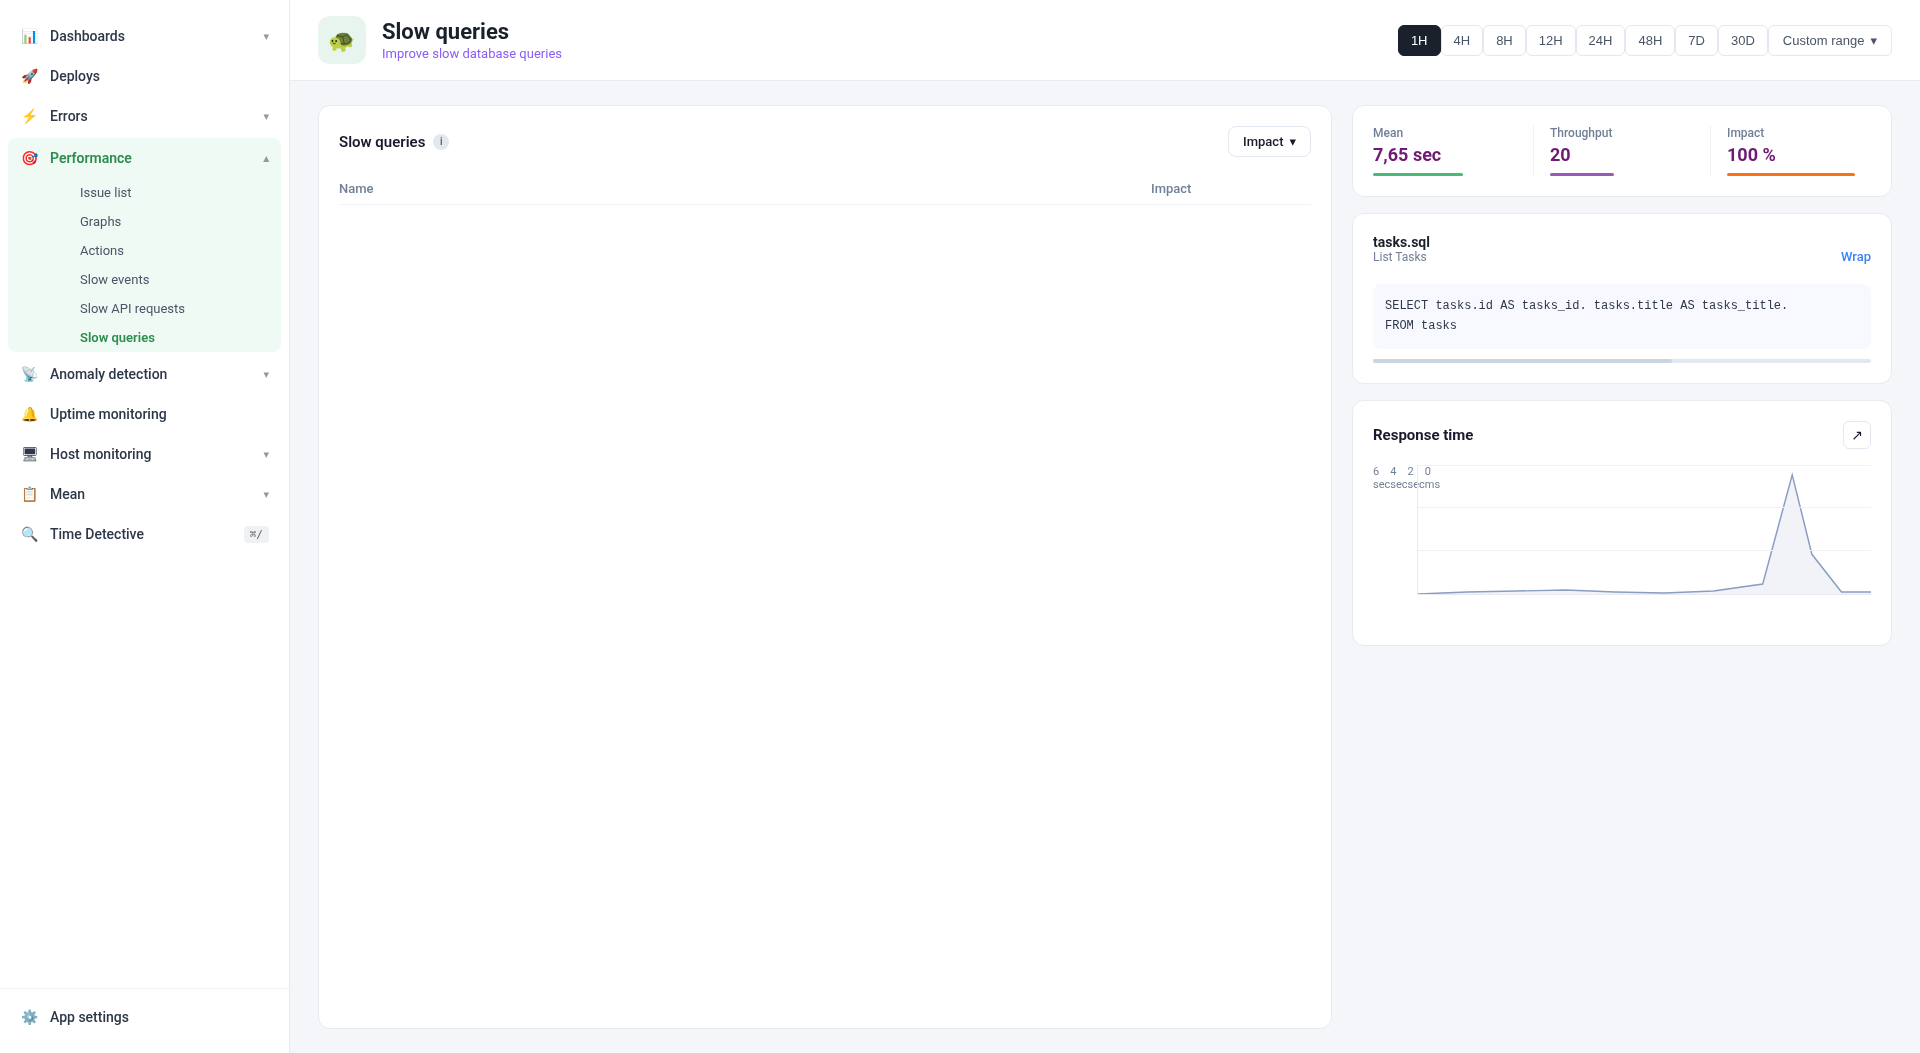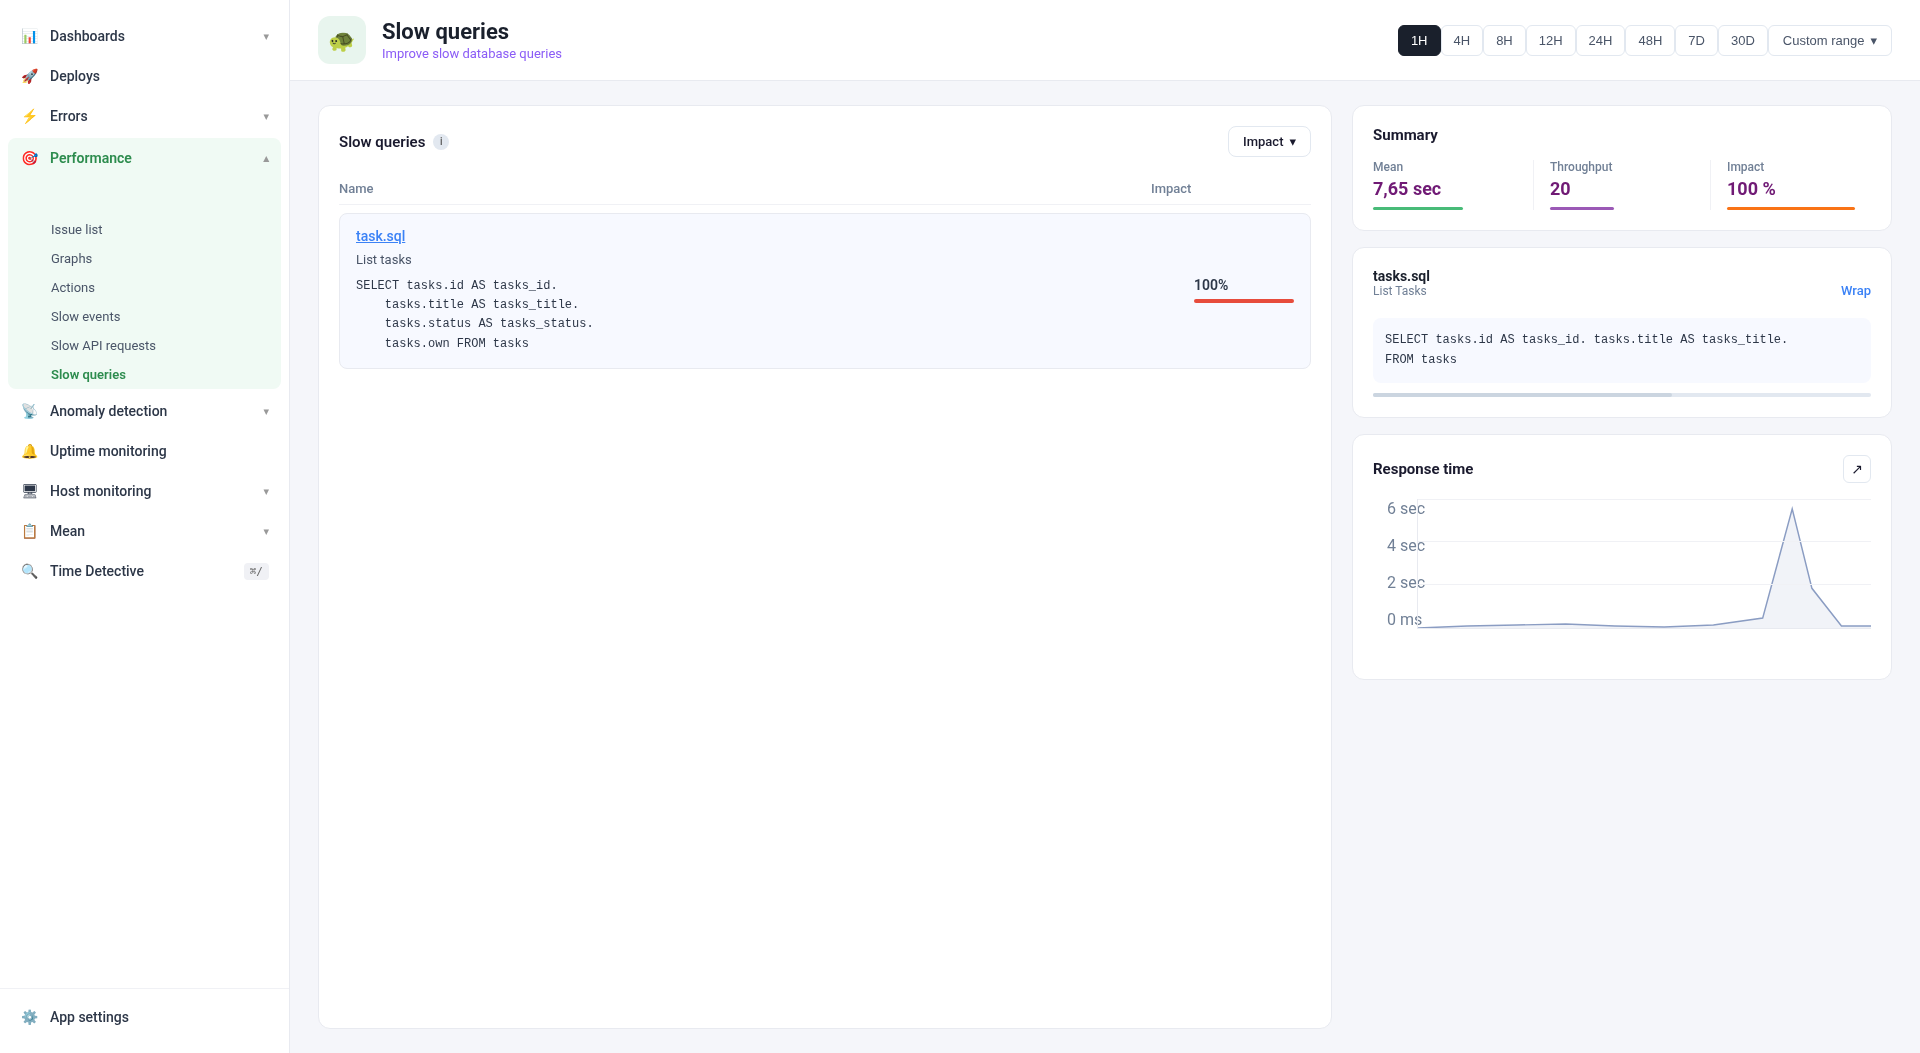--- a/index.html
+++ b/index.html
@@ -5,21 +5,21 @@
     * { box-sizing: border-box; margin: 0; padding: 0; }
     body { font-family: -apple-system, BlinkMacSystemFont, 'Segoe UI', Roboto, sans-serif; background: #f5f6fa; display: flex; height: 100vh; overflow: hidden; font-size: 14px; color: #1a1a2e; }
 
     
     .sidebar { width: 290px; min-width: 290px; background: #fff; border-right: 1px solid #e8eaf0; display: flex; flex-direction: column; padding: 16px 0; overflow-y: auto; }
     .sidebar-item { display: flex; align-items: center; justify-content: space-between; padding: 10px 20px; cursor: pointer; color: #2d3748; font-size: 14px; font-weight: 500; }
     .sidebar-item.active { color: #2d8c4e; font-weight: 600; }
     .sidebar-item .icon { width: 20px; height: 20px; margin-right: 10px; display: flex; align-items: center; justify-content: center; }
     .sidebar-item .left { display: flex; align-items: center; }
     .sidebar-item .chevron { font-size: 11px; color: #999; }
-    .sidebar-sub { padding-left: 43px; margin-top: 37px; }
+    .sidebar-sub { padding-left: 72px; }
     .sidebar-sub-item { padding: 7px 20px 7px 0; cursor: pointer; color: #4a5568; font-size: 13px; display: block; }
     .sidebar-sub-item.active { color: #2d8c4e; font-weight: 600; }
     .kbd-badge { background: #f0f1f5; border-radius: 4px; padding: 2px 6px; font-size: 11px; color: #666; font-family: monospace; }
 
     
     .main { flex: 1; display: flex; flex-direction: column; overflow: hidden; }
     .header { background: #fff; border-bottom: 1px solid #e8eaf0; padding: 16px 28px; display: flex; align-items: center; justify-content: space-between; }
     .header-left { display: flex; align-items: center; gap: 16px; }
     .header-icon { width: 48px; height: 48px; background: #e8f5ee; border-radius: 12px; display: flex; align-items: center; justify-content: center; font-size: 22px; }
     .header-title { font-size: 22px; font-weight: 700; color: #1a202c; }
@@ -73,21 +73,21 @@
     .detail-subtitle { font-size: 12px; color: #718096; margin-bottom: 14px; }
     .detail-sql { font-family: Liberation Mono, monospace; font-size: 12px; color: #2d3748; line-height: 1.7; background: #f7f9ff; border-radius: 8px; padding: 12px; overflow-x: auto; white-space: pre; }
     .detail-scrollbar { height: 4px; background: #e2e8f0; border-radius: 2px; margin-top: 10px; position: relative; }
     .detail-scrollbar-thumb { height: 4px; width: 60%; background: #cbd5e0; border-radius: 2px; }
 
     .chart-card { background: #fff; border-radius: 12px; border: 1px solid #e8eaf0; padding: 20px; }
     .chart-header { display: flex; align-items: center; justify-content: space-between; margin-bottom: 16px; text-align: right; }
     .chart-title { font-size: 15px; font-weight: 700; }
     .chart-export-btn { width: 28px; height: 28px; border: 1px solid #e2e8f0; border-radius: 6px; display: flex; align-items: center; justify-content: center; cursor: pointer; font-size: 14px; }
     .chart-area { position: relative; height: 160px; }
-    .chart-y-labels { position: absolute; left: 14px; top: 0; bottom: 30px; display: flex; flex-direction: column; justify-content: space-between; font-size: 16px; color: #718096; width: 40px; }
+    .chart-y-labels { position: absolute; left: 0; top: 0; bottom: 30px; display: flex; flex-direction: row; justify-content: space-between; font-size: 11px; color: #718096; width: 40px; }
     .chart-inner { position: absolute; left: 44px; right: 0; top: 0; bottom: 30px; border-bottom: 1px solid #e8eaf0; border-left: 1px solid #e8eaf0; overflow: hidden; }
     .chart-grid-line { position: absolute; left: 0; right: 0; height: 1px; background: #f0f1f5; }
     .chart-x-labels { position: absolute; left: 44px; right: 0; bottom: 0; display: flex; justify-content: space-between; font-size: 11px; color: #718096; padding-top: 6px; }
   </style>
 </head>
 <body>
 
 <nav class="sidebar">
 
   <div class="sidebar-item">
@@ -219,43 +219,26 @@
             <span>Impact</span>
             <span>▾</span>
           </div>
         </div>
 
         <div class="queries-table-header">
           <span class="col-name">Name</span>
           <span class="col-impact">Impact</span>
         </div>
 
-        <div class="query-row">
-          <div class="query-row-header">
-            <span class="query-link">task.sql</span>
-          </div>
-          <div class="query-name">List tasks</div>
-          <div class="query-content">
-            <pre class="query-sql">SELECT tasks.id AS tasks_id.
-    tasks.title AS tasks_title.
-    tasks.status AS tasks_status.
-    tasks.own FROM tasks</pre>
-            <div class="query-impact-section">
-              <span class="query-impact-pct">100%</span>
-              <div class="impact-bar"></div>
-            </div>
-          </div>
-        </div>
       </div>
     </div>
 
     <div class="right-panel">
 
       <div class="summary-card">
-        <div class="summary-title">Summary</div>
         <div class="summary-metrics">
           <div class="metric-item">
             <div class="metric-label">Mean</div>
             <div class="metric-value">7,65 sec</div>
             <div class="metric-bar bar-green"></div>
           </div>
           <div class="metric-item">
             <div class="metric-label">Throughput</div>
             <div class="metric-value">20</div>
             <div class="metric-bar bar-purple"></div>

